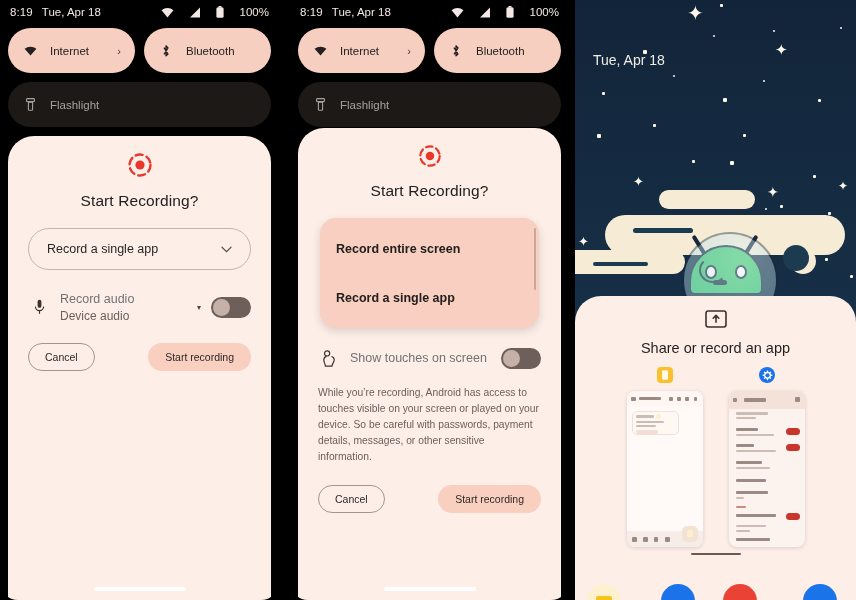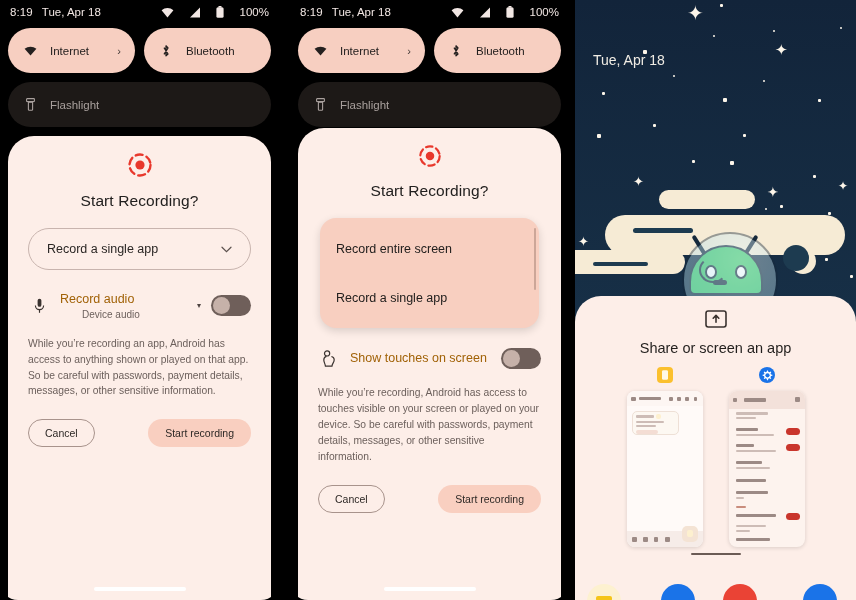--- a/index.html
+++ b/index.html
@@ -76,33 +76,33 @@
 
   
   .rec-dropdown {
     background: #f8cfc0; border-radius: 16px;
     padding: 6px 0; margin: 0 2px;
     box-shadow: 0 3px 8px rgba(0,0,0,.14);
     position: relative;
   }
   .dd-item {
     height: 49px; display: flex; align-items: center;
-    padding: 0 16px; font-size: 12.5px; color: #23201e;
+    padding: 0 16px; font-size: 12.5px; color: #23201e; font-weight: bold;
   }
   .dd-scroll {
     position: absolute; right: 3px; top: 10px; width: 2px; height: 62px;
     background: rgba(90,60,50,.28); border-radius: 2px;
   }
 
   
   .opt-row { display: flex; align-items: center; margin-top: 22px; }
   .opt-ico { width: 22px; display: flex; align-items: center; justify-content: center; }
   .opt-texts { margin-left: 10px; flex: 1; }
-  .opt-title { font-size: 12.5px; color: #a16207; line-height: 1.25; }
-  .opt-sub { font-size: 10px; color: #6d615d; margin-top: 1px; margin-left: 22px; }
+  .opt-title { font-size: 12.5px; color: #737373; line-height: 1.25; }
+  .opt-sub { font-size: 12px; color: #6d615d; margin-top: 1px; }
   .opt-caret { font-size: 8px; color: #4e4441; margin-right: 10px; }
 
   .toggle {
     width: 40px; height: 21px; border-radius: 12px;
     background: #6f5f5a; position: relative; flex: none;
   }
   .toggle .knob {
     position: absolute; top: 2px; left: 2px;
     width: 17px; height: 17px; border-radius: 50%;
     background: #c6b1a9;
@@ -315,21 +315,20 @@
             <span class="opt-texts">
               <span class="opt-title" style="display:block">Record audio</span>
               <span class="opt-sub" style="display:block">Device audio</span>
             </span>
             <span class="opt-caret">▾</span>
             <span class="toggle">
                 <span class="knob"></span>
               </span>
           </div>
 
-          <div class="warn">While you’re recording an app, Android has access to anything shown or played on that app. So be careful with passwords, payment details, messages, or other sensitive information.</div>
 
           <div class="actions">
             <button class="btn-cancel">Cancel</button>
             <button class="btn-start">Start recording</button>
           </div>
         </div>
         <div class="nav-pill"></div>
       </div>
     </div>
   </div>
@@ -494,21 +493,21 @@
 
       </div>
 
       <div class="share-sheet">
         <div class="share-ico-wrap">
           <svg width="22" height="18" viewBox="0 0 22 18">
             <rect x="1" y="1" width="20" height="16" rx="2.2" fill="none" stroke="#3a322f" stroke-width="1.6"></rect>
             <path d="M11 12.2V5.8M11 5.4 8.2 8.2M11 5.4 13.8 8.2" stroke="#3a322f" stroke-width="1.6" fill="none" stroke-linecap="round" stroke-linejoin="round"></path>
           </svg>
         </div>
-        <div class="share-title">Share or screen an app</div>
+        <div class="share-title">Share or record an app</div>
 
         <div class="thumb-grid">
 
           <div class="thumb-col">
             <div class="thumb-appicon">
               <svg width="18" height="18" viewBox="0 0 18 18">
                 <rect x="1" y="1" width="16" height="16" rx="4" fill="#fbc02d"></rect>
                 <rect x="6" y="4.2" width="6" height="9.6" rx="1.4" fill="#fff9e6"></rect>
               </svg>
             </div>

